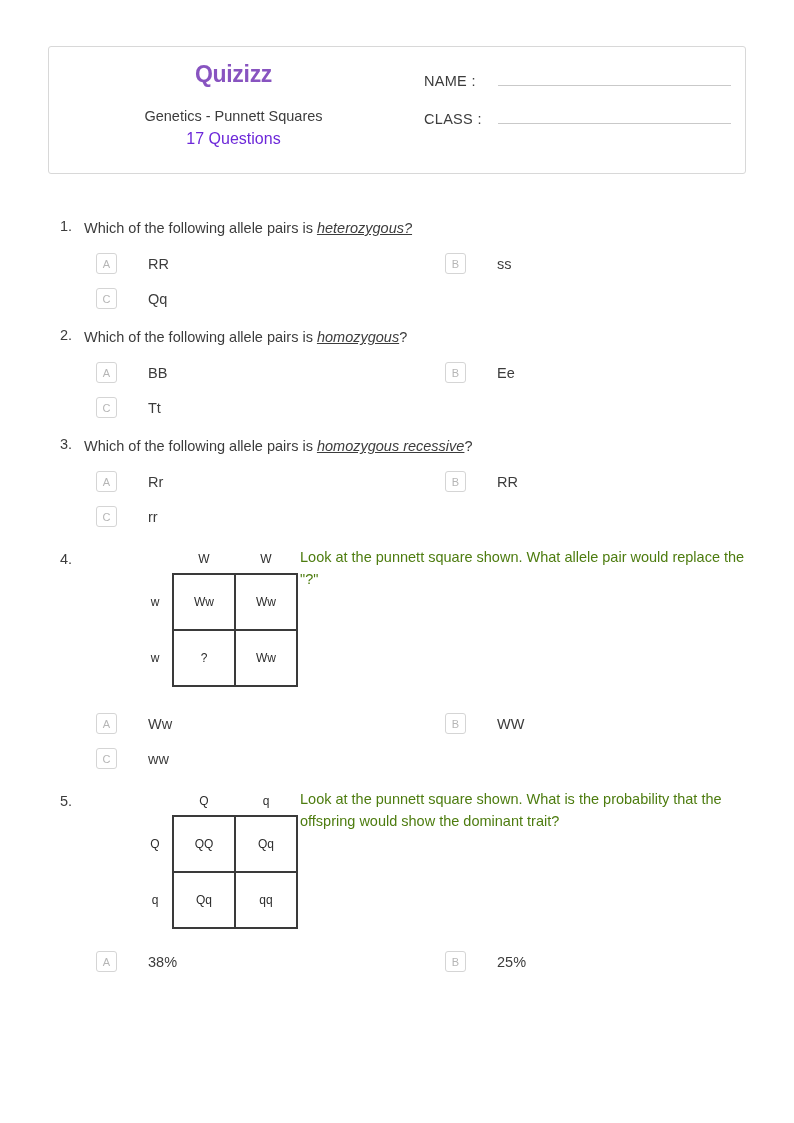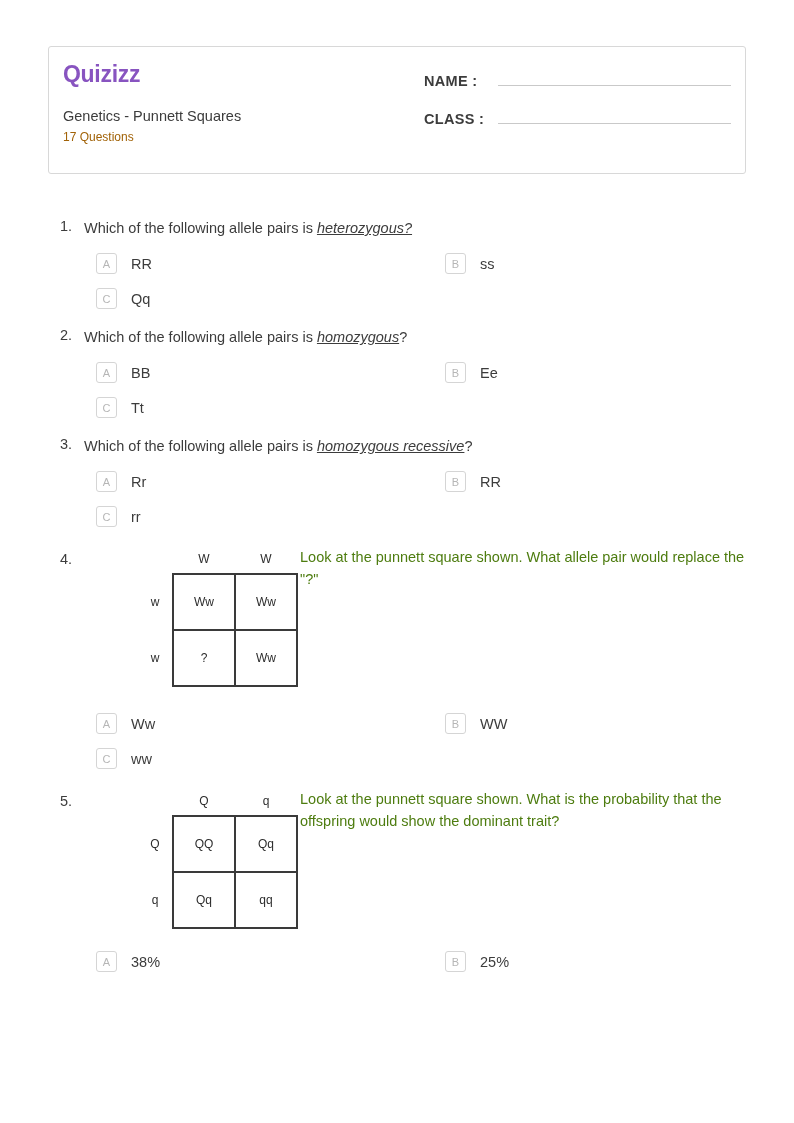--- a/index.html
+++ b/index.html
@@ -31,49 +31,49 @@
     height: 128px;
     display: flex;
     box-sizing: border-box;
   }
   .header-left {
     width: 355px;
     box-sizing: border-box;
     padding: 16px 0 0 14px;
     display: flex;
     flex-direction: column;
+    align-items: center;
   }
   .logo {
     font-size: 23px;
     font-weight: bold;
     color: #8854c0;
     letter-spacing: -0.3px;
     line-height: 1;
     margin-bottom: 2px;
   }
   .quiz-title {
     margin-top: 20px;
     font-size: 14.5px;
     color: #3c3c3c;
   }
   .quiz-sub {
     margin-top: 6px;
-    font-size: 12px;
-    color: #a16207;
+    font-size: 16px;
+    color: #6d28d9;
   }
   .header-right {
     flex: 1;
     box-sizing: border-box;
     padding: 22px 14px 0 20px;
   }
   .field-row {
     display: flex;
     align-items: baseline;
     margin-bottom: 18px;
-    font-weight: bold;
   }
   .field-label {
     font-size: 14.5px;
     color: #3c3c3c;
     width: 74px;
     flex: none;
     letter-spacing: 0.3px;
   }
   .field-line {
     flex: 1;
@@ -140,21 +140,21 @@
     border-radius: 3px;
     color: #b6b6b6;
     font-size: 11px;
     display: flex;
     align-items: center;
     justify-content: center;
     flex: none;
     box-sizing: border-box;
   }
   .opt-text {
-    margin-left: 14px;
+    margin-left: 31px;
     font-size: 14.5px;
     color: #3c3c3c;
   }
 
   
   .punnett-wrap {
     width: 216px;
     flex: none;
     padding-left: 54px;
     box-sizing: border-box;

